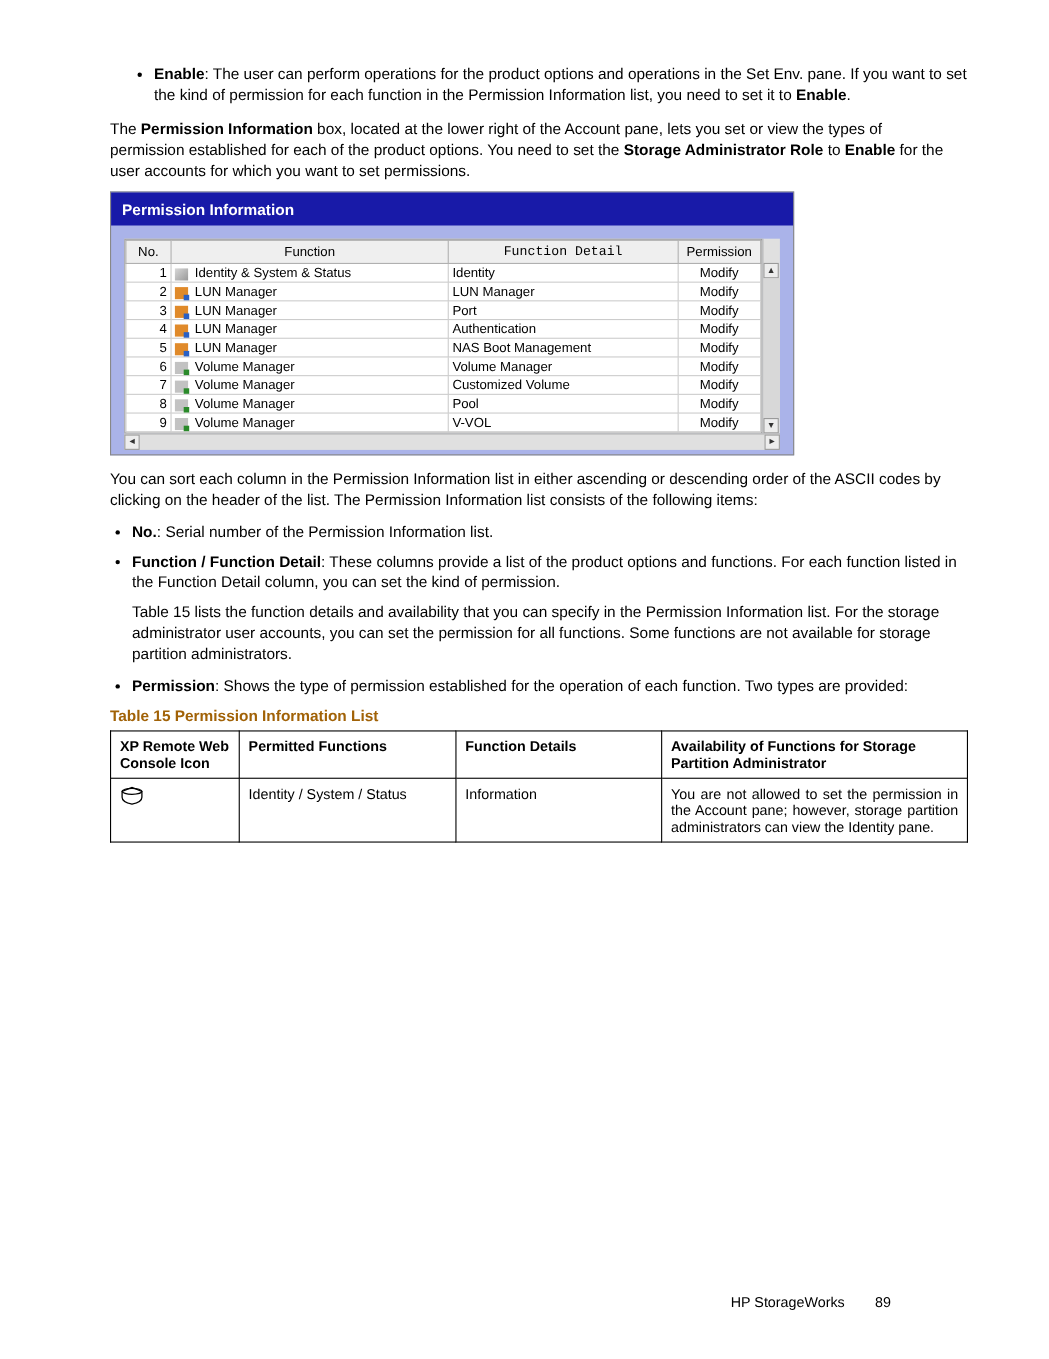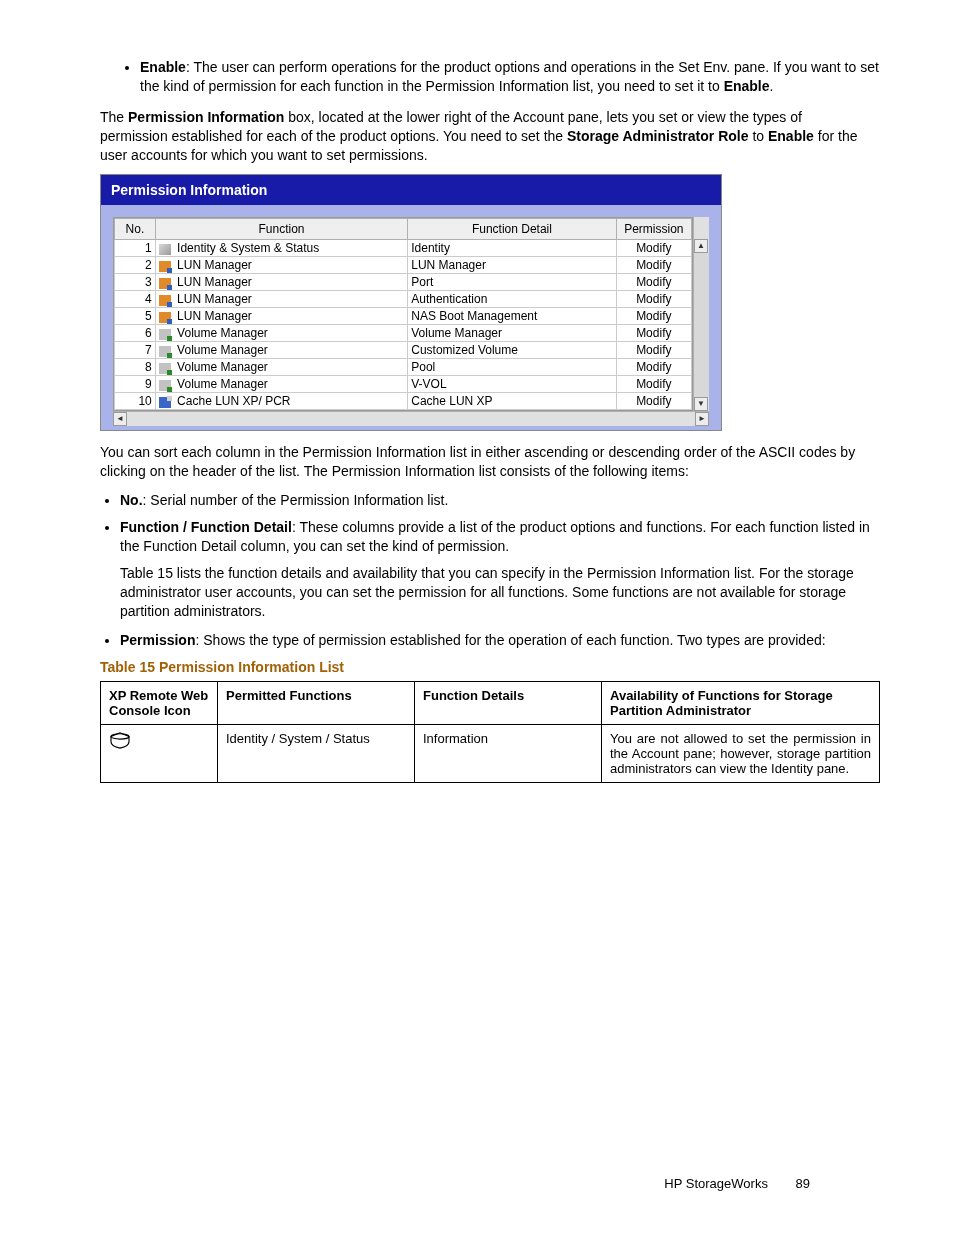--- a/index.html
+++ b/index.html
@@ -188,21 +188,21 @@
     <div class="perm-box">
       <div class="perm-header">Permission Information</div>
       <div class="perm-inner">
         <div style="display:flex;">
           <div class="perm-table-wrap" style="flex:1;">
             <table class="perm-table">
               <thead>
                 <tr>
                   <th>No.</th>
                   <th style="width:220px;">Function</th>
-                  <th style="width:180px;">Function Detail</th>
+                  <th style="width:180px;font-family:Liberation Mono, monospace;">Function Detail</th>
                   <th>Permission</th>
                 </tr>
               </thead>
               <tbody id="perm-rows">
                   <tr>
                     <td class="no-col">1</td>
                     <td><span class="icon-sq icon-id"></span> Identity &amp; System &amp; Status</td>
                     <td>Identity</td>
                     <td class="perm-col">Modify</td>
                   </tr>
@@ -245,26 +245,20 @@
                   <tr>
                     <td class="no-col">8</td>
                     <td><span class="icon-sq icon-vol"></span> Volume Manager</td>
                     <td>Pool</td>
                     <td class="perm-col">Modify</td>
                   </tr>
                   <tr>
                     <td class="no-col">9</td>
                     <td><span class="icon-sq icon-vol"></span> Volume Manager</td>
                     <td>V-VOL</td>
-                    <td class="perm-col">Modify</td>
-                  </tr>
-                  <tr>
-                    <td class="no-col">10</td>
-                    <td><span class="icon-sq icon-cache"></span> Cache LUN XP/ PCR</td>
-                    <td>Cache LUN XP</td>
                     <td class="perm-col">Modify</td>
                   </tr>
                 </tbody>
             </table>
           </div>
           <div class="scroll-col">
             <div class="scroll-box" style="display:flex; flex-direction:column; justify-content:space-between; height:100%;">
               <div style="height:22px;"></div>
               <div class="scroll-btn">▲</div>
               <div style="flex:1; background:#d8d8d8;"></div>

